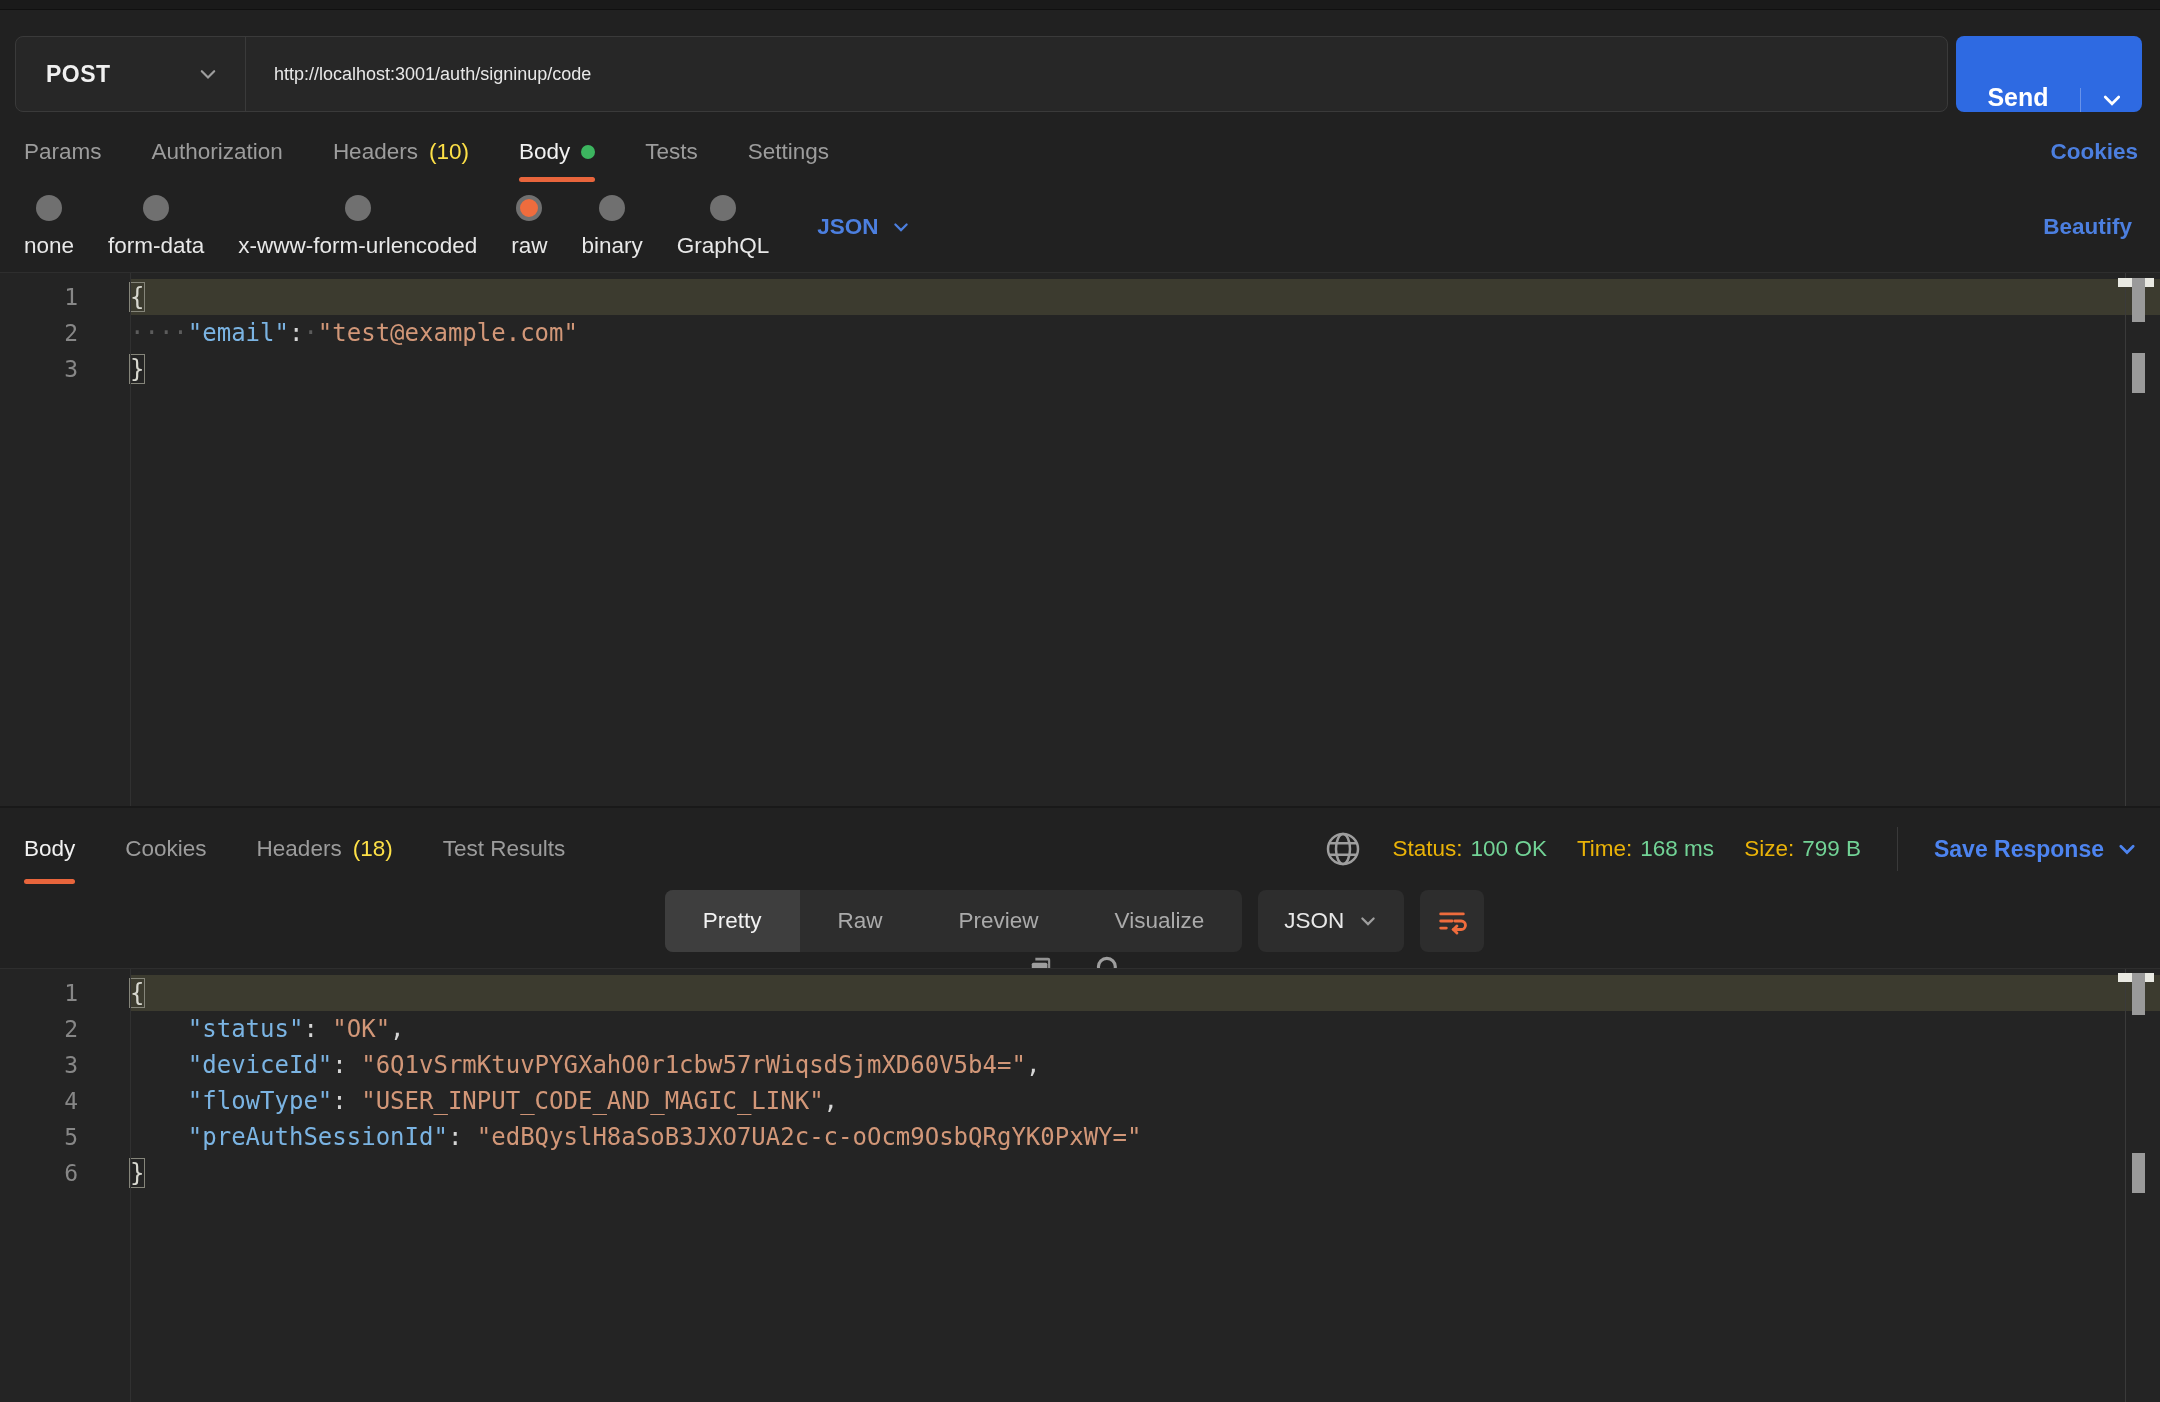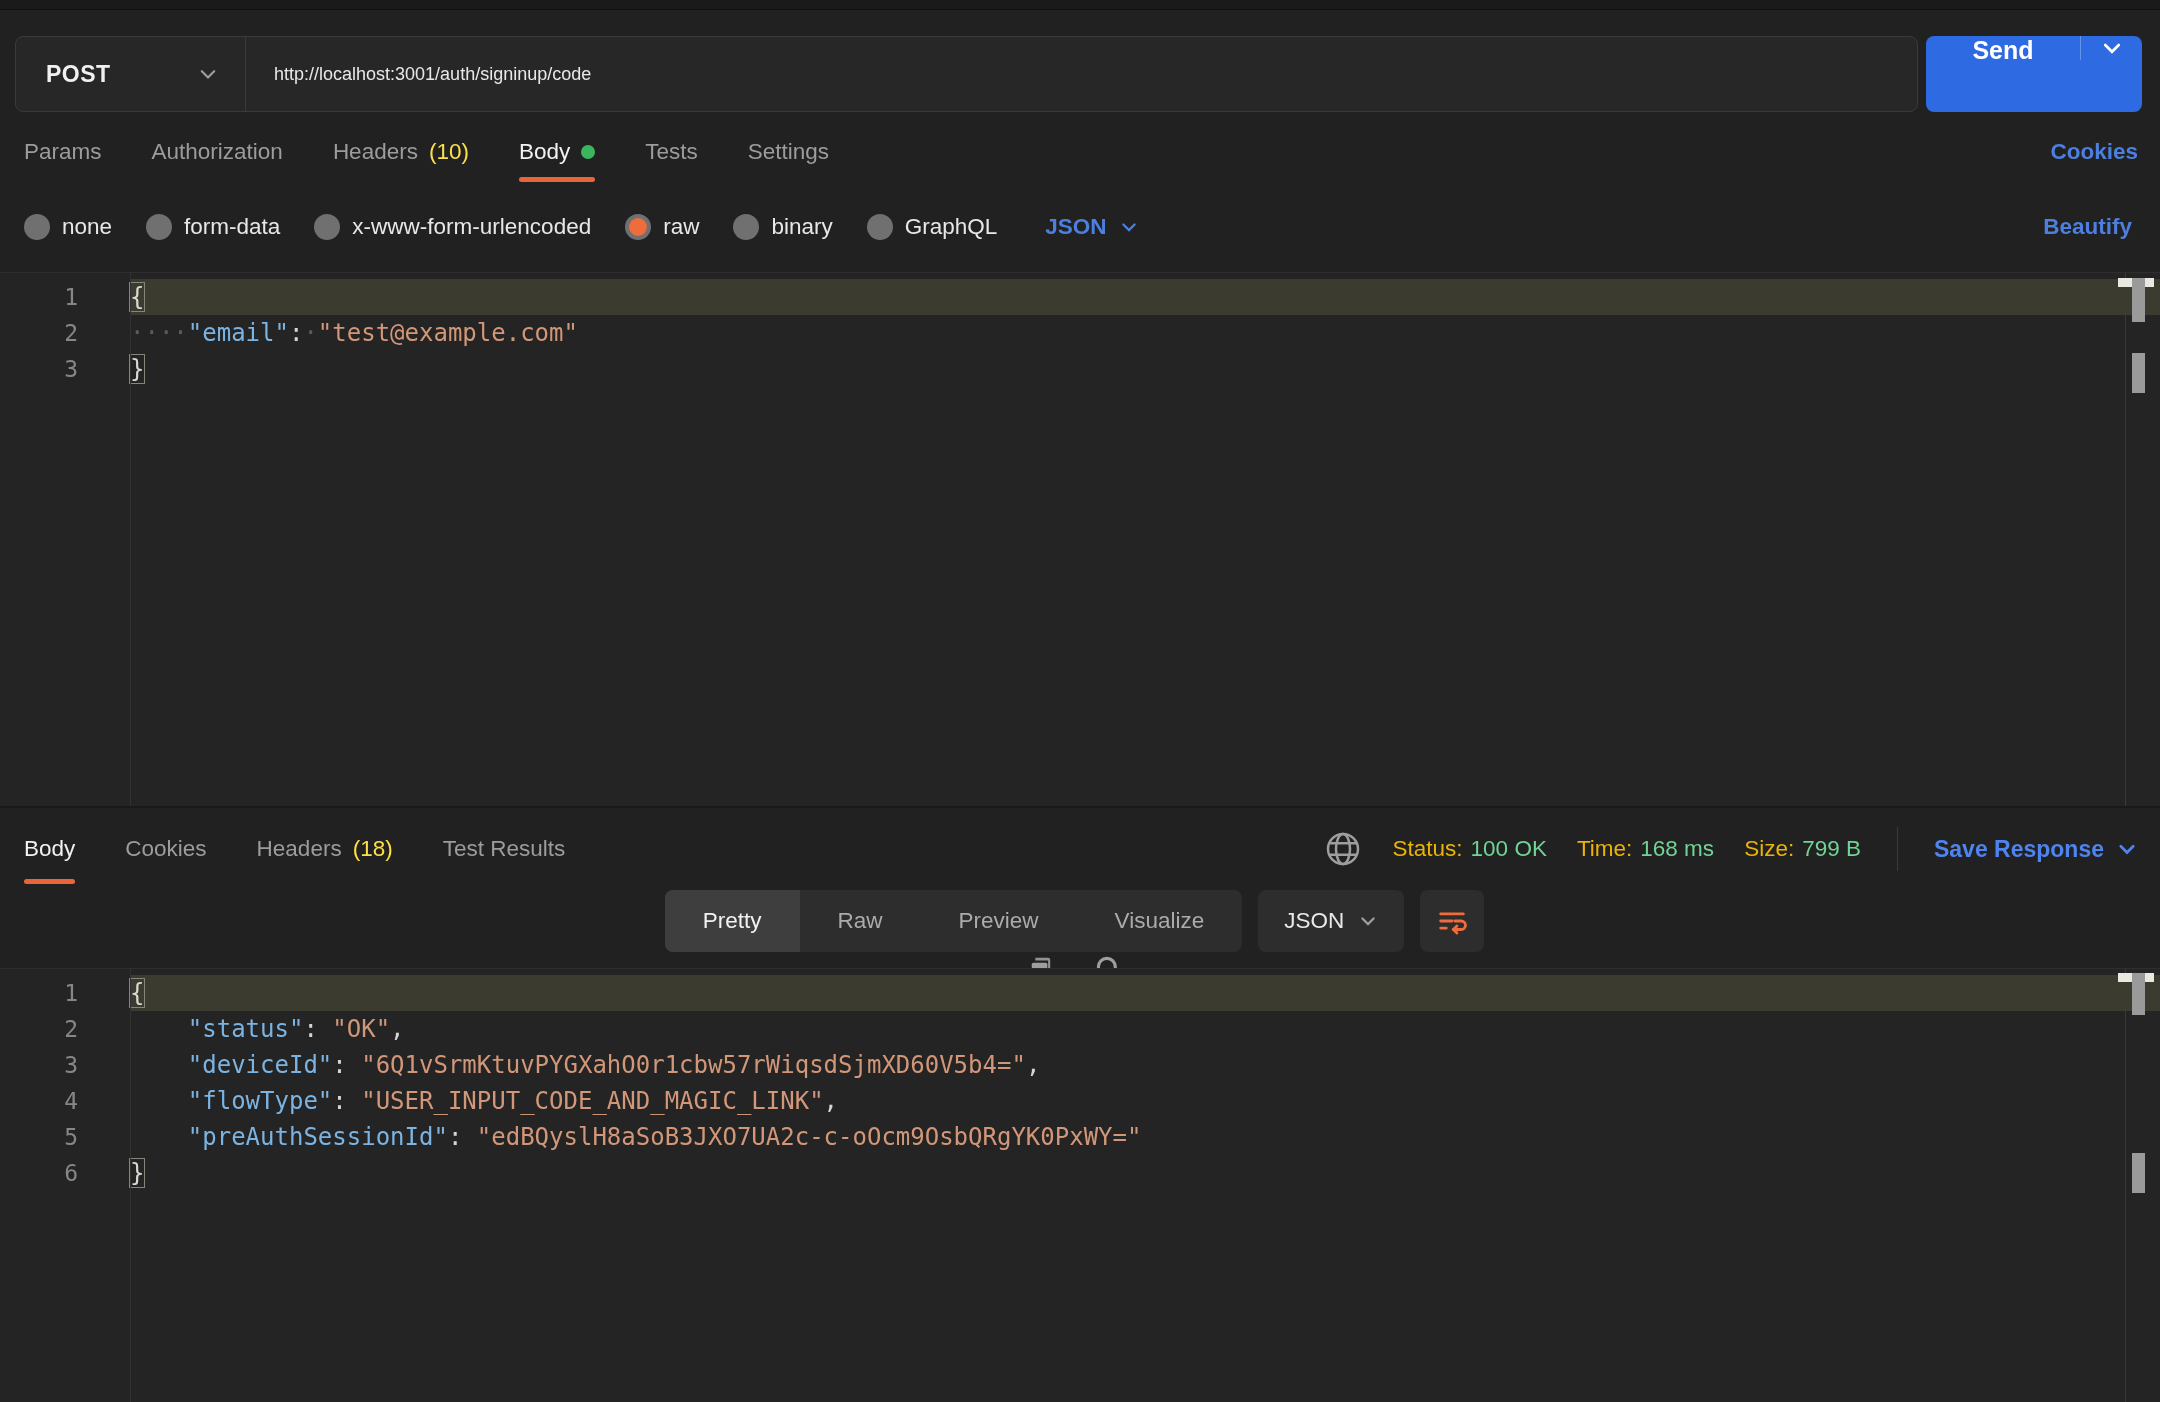--- a/index.html
+++ b/index.html
@@ -18,22 +18,22 @@
     flex:1; height:76px; display:flex; align-items:stretch;
     background:#272727; border:1px solid #3a3a3a; border-radius:8px; overflow:hidden;
   }
   .method {
     width:230px; display:flex; align-items:center; justify-content:space-between;
     padding:0 26px 0 30px; border-right:1px solid #3a3a3a; cursor:pointer;
   }
   .method .mlabel { font-size:23px; font-weight:700; letter-spacing:.5px; color:#f0f0f0; }
   .urltext { flex:1; display:flex; align-items:center; padding:0 28px; font-size:18px; color:#e8e8e8; }
   .sendbtn {
-    width:216px; height:76px; border-radius:8px; background:#2e6ae2; display:flex;
-    align-items:flex-start; overflow:hidden; cursor:pointer; border:none;
+    width:186px; height:76px; border-radius:8px; background:#2e6ae2; display:flex;
+    align-items:flex-end; overflow:hidden; cursor:pointer; border:none;
   }
   .sendmain { flex:1; display:flex; align-items:center; justify-content:center;
     font-size:25px; font-weight:700; color:#fff; }
   .sendcaret { width:62px; display:flex; align-items:center; justify-content:center;
     border-left:1px solid rgba(255,255,255,.28); color:#fff; }
   .chev { display:inline-flex; }
 
   
   .tabsrow { height:72px; display:flex; align-items:stretch; justify-content:space-between;
     padding:0 22px 0 24px; }
@@ -45,21 +45,21 @@
     height:5px; border-radius:3px; background:#e8653c; }
   .tab .count { color:#fde047; }
   .tab .dot { width:14px; height:14px; border-radius:50%; background:#3cb55f; }
   .bluelink { display:flex; align-items:center; font-size:22.5px; font-weight:700;
     color:#4c7fdf; cursor:pointer; }
 
   
   .radiorow { height:84px; display:flex; align-items:center; justify-content:space-between;
     padding:0 28px 6px 24px; }
   .radioset { display:flex; align-items:center; gap:34px; }
-  .radio-item { display:flex; align-items:center; gap:12px; cursor:pointer; }
+  .radio-item { display:flex; align-items:center; gap:12px; cursor:pointer;flex-direction:column; }
   .radio { width:26px; height:26px; border-radius:50%; background:#707070; }
   .radio.sel { background:#ef6c3d; border:4px solid #707070; }
   .radio-label { font-size:22.5px; color:#e8e8e8; }
   .langsel { display:flex; align-items:center; gap:12px; margin-left:14px;
     font-size:22.5px; font-weight:700; color:#4c7fdf; cursor:pointer; }
 
   
   .editor { position:relative; background:#242424; border-top:1px solid #2e2e2e;
     padding-top:6px; overflow:hidden; }
   .editor.req { height:534px; }

